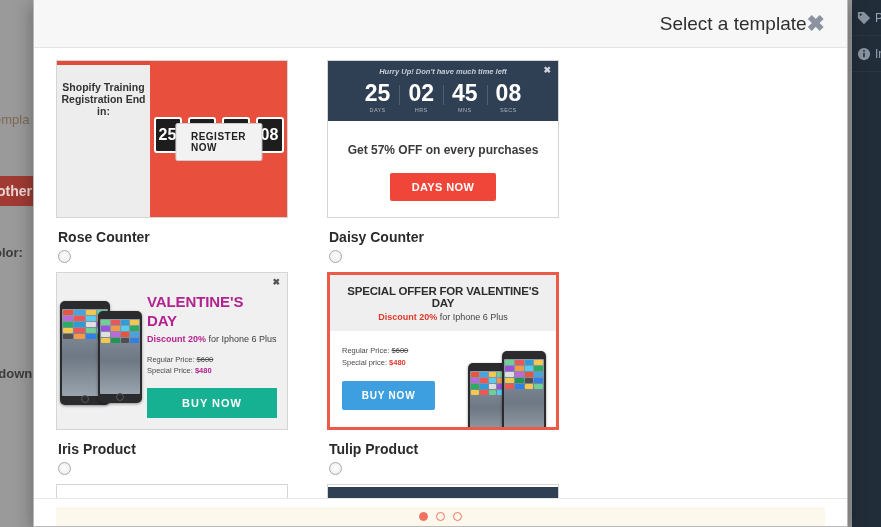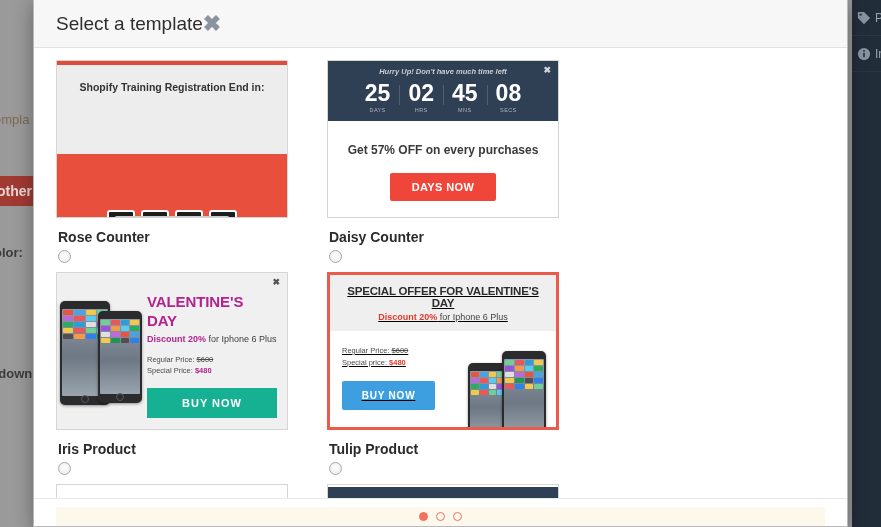--- a/index.html
+++ b/index.html
@@ -46,21 +46,21 @@
 
   
   .modal{
     position:absolute;left:33px;top:0;width:815px;height:527px;
     background:#fff;border:1px solid #b9b9b9;border-top:none;
     box-shadow:0 4px 18px rgba(0,0,0,.35);
     box-sizing:border-box;overflow:hidden;
   }
   .modal-header{
     height:48px;background:#f7f7f7;border-bottom:1px solid #e3e3e3;
-    display:flex;align-items:center;justify-content:flex-start;
+    display:flex;align-items:center;justify-content:flex-end;
     padding:0 22px 0 22px;box-sizing:border-box;
   }
   .modal-title{font-size:19px;color:#2f2f2f;font-weight:normal;}
   .modal-close{
     font-size:22px;color:#8b93a0;cursor:pointer;line-height:1;
     font-weight:bold;user-select:none;
   }
   .modal-body{
     padding:12px 22px 0 22px;box-sizing:border-box;height:453px;
     overflow:hidden;
@@ -78,21 +78,21 @@
     margin:11px 0 5px 2px;
   }
   .tpl-radio{
     width:13px;height:13px;border-radius:50%;
     border:1px solid #a9a9a9;
     background:radial-gradient(circle at 50% 45%,#fdfdfd 0%,#efefef 70%,#e2e2e2 100%);
     margin-left:2px;box-sizing:border-box;cursor:pointer;
   }
 
   
-  .rose{display:flex;flex-direction:column;height:100%;position:relative;}
+  .rose{display:flex;height:100%;position:relative;}
   .rose-top{background:#ededed;flex:0 0 93px;position:relative;}
   .rose-bar{height:4px;background:#e24b3b;}
   .rose-h{
     text-align:center;font-size:10.5px;font-weight:bold;color:#333;
     margin-top:16px;
   }
   .rose-bot{background:#e8503d;flex:1;position:relative;}
   .rose-counter{
     position:absolute;left:0;right:0;top:56px;display:flex;
     justify-content:center;gap:6px;
@@ -165,21 +165,21 @@
     display:grid;grid-template-columns:repeat(4,1fr);
     gap:1px;padding:1px;box-sizing:border-box;align-content:start;
   }
   .phone .scr i{display:block;height:5px;border-radius:1px;}
   .phone .home{
     position:absolute;left:50%;transform:translateX(-50%);bottom:2px;
     width:6px;height:6px;border-radius:50%;border:1px solid #55565a;
   }
 
   
-  .tulip{height:100%;background:#fff;display:flex;flex-direction:column;text-decoration:underline;}
+  .tulip{height:100%;background:#fff;display:flex;flex-direction:column;}
   .tulip-head{background:#efefef;padding:10px 6px 9px;text-align:center;}
   .tulip-h1{font-size:11.5px;font-weight:bold;color:#2d2d2d;letter-spacing:-.2px;}
   .tulip-h2{font-size:9px;color:#444;margin-top:3px;}
   .tulip-h2 b{color:#e0392b;}
   .tulip-body{flex:1;display:flex;padding:14px 10px 0 12px;position:relative;}
   .tulip-left{width:120px;}
   .tulip-pr{font-size:7.5px;color:#4a4a4a;line-height:1.6;}
   .tulip-pr .old{text-decoration:line-through;}
   .tulip-pr .new{color:#e0392b;font-weight:bold;}
   .tulip-btn{

